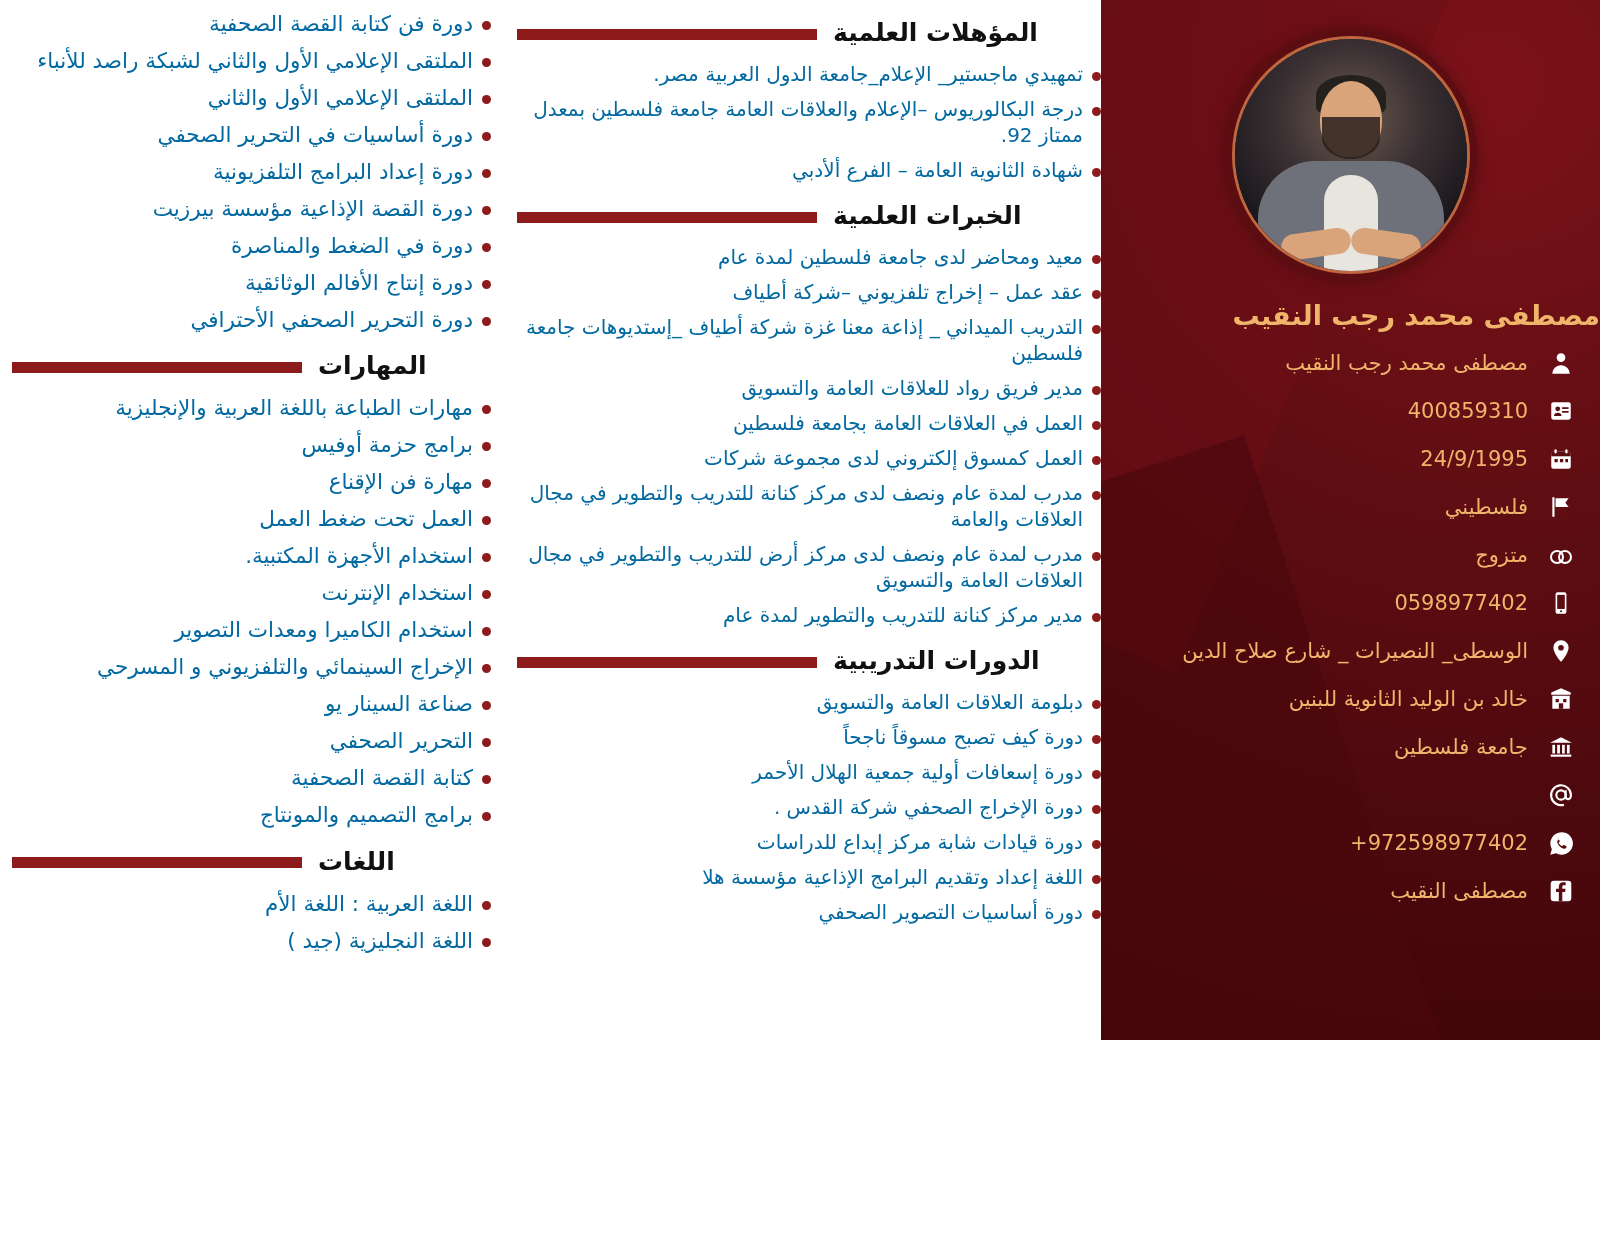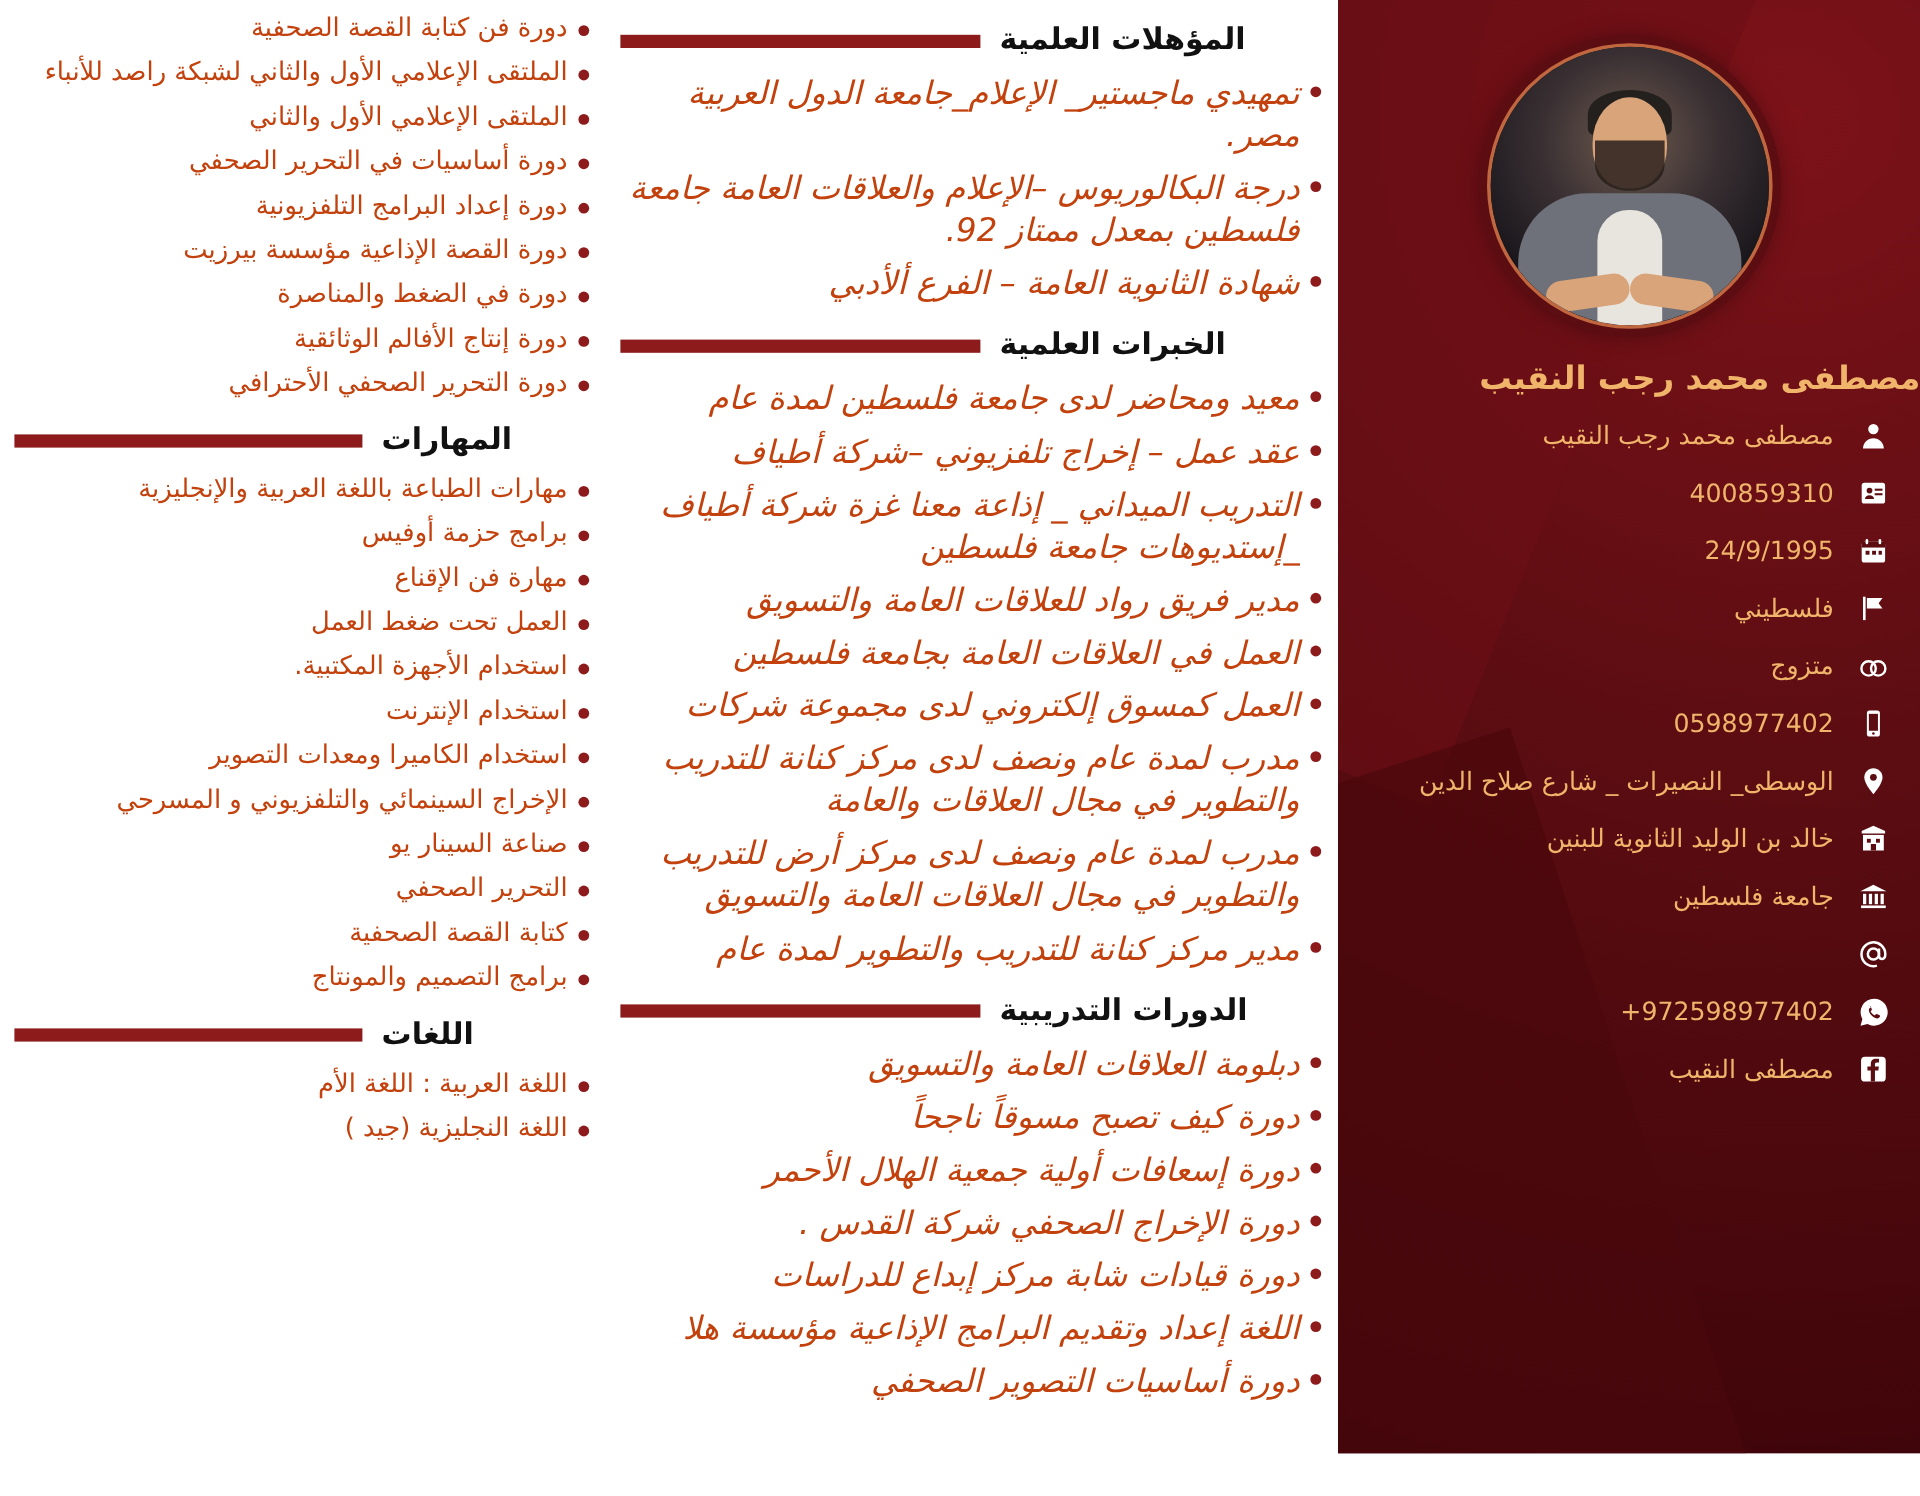--- a/index.html
+++ b/index.html
@@ -21,25 +21,26 @@
     flex-direction: row;
     background: #ffffff;
   }
 
   
   .sidebar {
     position: absolute;
     top: 0;
     right: 0;
     width: 485px;
-    height: 1211px;
+    height: 1040px;
     background: #5c0d12;
     background-image:
        radial-gradient(circle at 78% 8%, #7d1219 0%, #5c0d12 45%, #3d0409 100%);
     overflow: hidden;
+    padding-left: 14px;
   }
   .sidebar:before {
     content: "";
     position: absolute;
     left: -90px;
     top: -120px;
     width: 320px;
     height: 760px;
     background: #6e0f16;
     transform: rotate(22deg);
@@ -224,36 +225,36 @@
 
   ul.bullets {
     list-style: none;
     margin: 0 0 18px 0;
     padding: 0;
   }
   ul.bullets li {
     position: relative;
     padding-right: 18px;
     margin-bottom: 9px;
-    color: #c2410c;
+    color: #0369a1;
     font-size: 21.5px;
     line-height: 1.3;
     text-align: right;
   }
   ul.bullets li:before {
     content: "";
     position: absolute;
     right: 0;
     top: 11px;
     width: 9px;
     height: 9px;
     border-radius: 50%;
     background: #8e1b1b;
   }
-  .col-mid ul.bullets li { font-size: 27px; font-style: italic; }
+  .col-mid ul.bullets li { font-size: 20px; }
   .col-left ul.bullets li { font-size: 21.5px; }
   .tight li { margin-bottom: 5px; }
 </style>
 </head>
 <body>
 
 <div class="cv">
 
   <aside class="sidebar">
 

